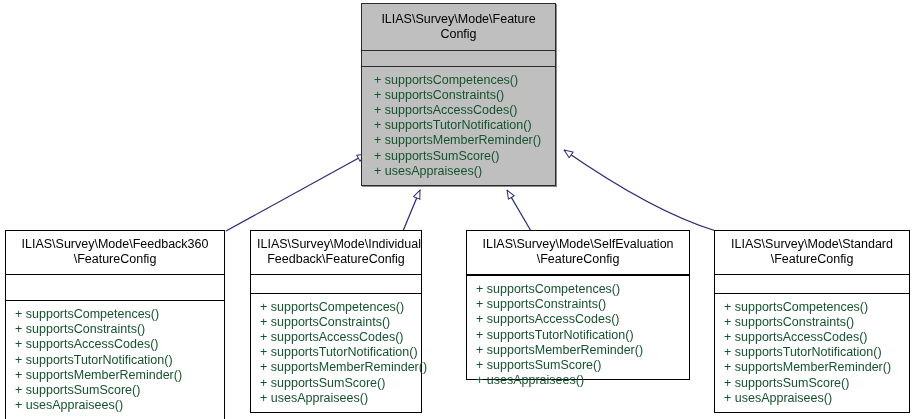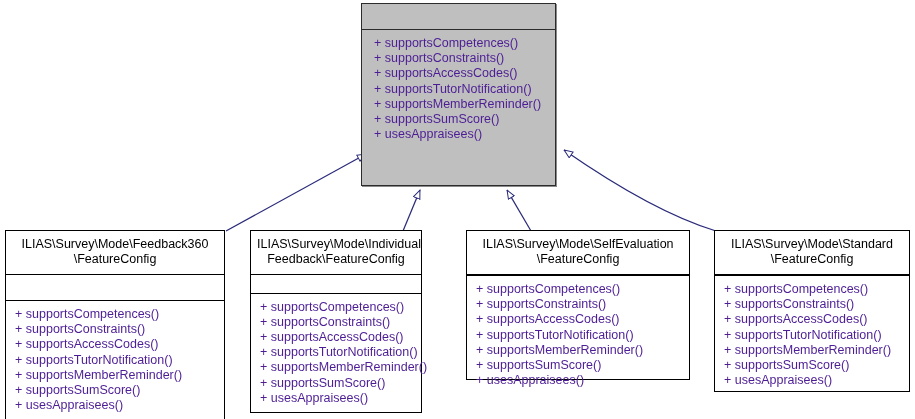--- a/index.html
+++ b/index.html
@@ -71,21 +71,21 @@
   }
 
   .class-operations {
     flex: 1 1 auto;
     padding: 6px 0 6px 0;
   }
 
   .op-row {
     font-size: 12.5px;
     line-height: 15.2px;
-    color: #4c1d95;
+    color: #14532d;
     padding: 0 6px 0 9px;
     white-space: nowrap;
   }
   .base-class .op-row {
     padding: 0 6px 0 12px;
   }
 </style>
 </head>
 <body>
 
@@ -100,20 +100,22 @@
 
     <g stroke="#2a2a7a" stroke-width="1.25" fill="none">
       <path d="M 226 231 L 366 154" marker-end="url(#uml-gen-arrow)"></path>
       <path d="M 403 231 L 420 190" marker-end="url(#uml-gen-arrow)"></path>
       <path d="M 531 231 L 507 190" marker-end="url(#uml-gen-arrow)"></path>
       <path d="M 716 231 C 660 214 600 175 564 150" marker-end="url(#uml-gen-arrow)"></path>
     </g>
   </svg>
 
   <div class="uml-class base-class" id="box-base" style="left:361px; top:3px; width:195px; height:183px;">
+    <div class="class-title">ILIAS\Survey\Mode\Feature
+Config</div>
     <div class="class-attributes"></div>
     <div class="class-operations">
       <div class="op-row">+ supportsCompetences()</div>
       <div class="op-row">+ supportsConstraints()</div>
       <div class="op-row">+ supportsAccessCodes()</div>
       <div class="op-row">+ supportsTutorNotification()</div>
       <div class="op-row">+ supportsMemberReminder()</div>
       <div class="op-row">+ supportsSumScore()</div>
       <div class="op-row">+ usesAppraisees()</div>
     </div>
@@ -157,21 +159,21 @@
       <div class="op-row">+ supportsCompetences()</div>
       <div class="op-row">+ supportsConstraints()</div>
       <div class="op-row">+ supportsAccessCodes()</div>
       <div class="op-row">+ supportsTutorNotification()</div>
       <div class="op-row">+ supportsMemberReminder()</div>
       <div class="op-row">+ supportsSumScore()</div>
       <div class="op-row">+ usesAppraisees()</div>
     </div>
   </div>
 
-  <div class="uml-class" id="box-derived-3" style="left:714px; top:230px; width:196px; height:162px;">
+  <div class="uml-class" id="box-derived-3" style="left:714px; top:230px; width:196px; height:183px;">
     <div class="class-title">ILIAS\Survey\Mode\Standard
 \FeatureConfig</div>
     <div class="class-attributes"></div>
     <div class="class-operations">
       <div class="op-row">+ supportsCompetences()</div>
       <div class="op-row">+ supportsConstraints()</div>
       <div class="op-row">+ supportsAccessCodes()</div>
       <div class="op-row">+ supportsTutorNotification()</div>
       <div class="op-row">+ supportsMemberReminder()</div>
       <div class="op-row">+ supportsSumScore()</div>

